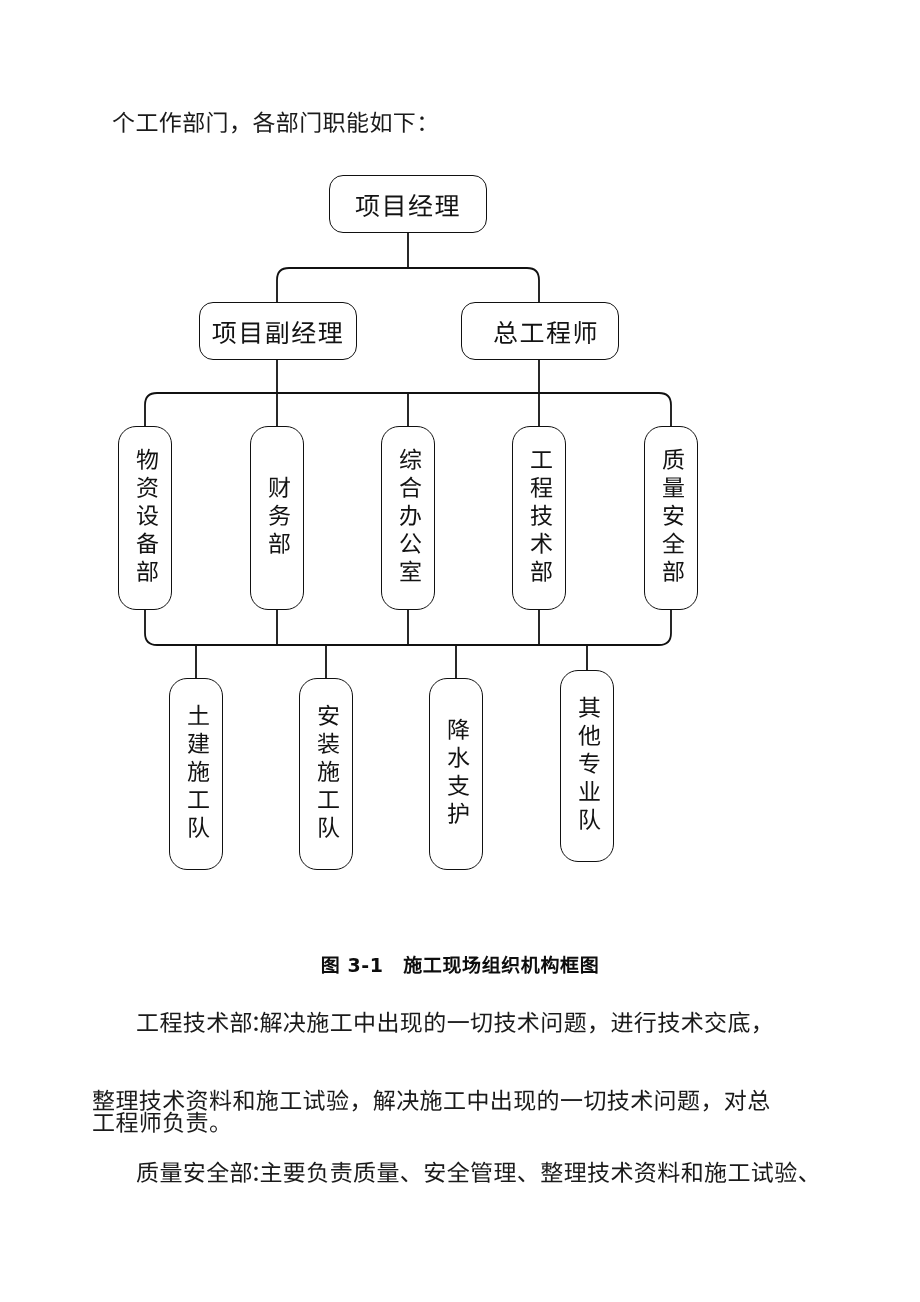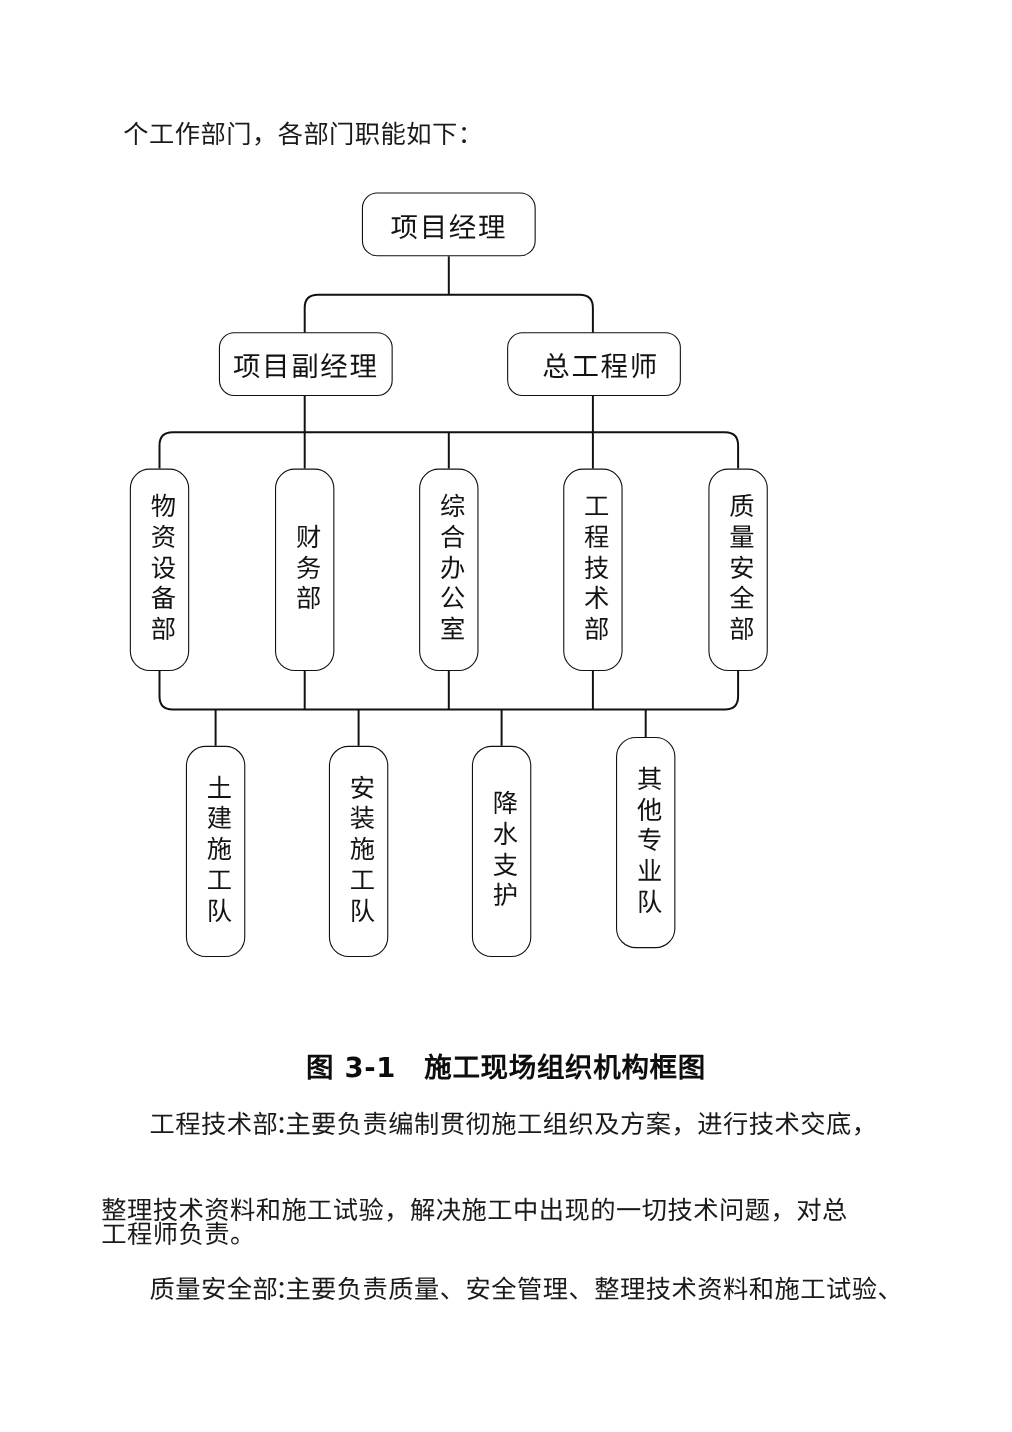--- a/index.html
+++ b/index.html
@@ -35,21 +35,21 @@
   .lead-line { left: 92px; top: 110px; margin-left: 20px; }
 
   .caption {
     position: absolute;
     left: 0;
     right: 0;
     top: 950px;
     text-align: center;
     font-family: "DejaVu Sans", "Liberation Sans", sans-serif;
     font-weight: bold;
-    font-size: 25px;
+    font-size: 19px;
     letter-spacing: 0.6px;
     color: #0d0d0d;
   }
 
   .body-line { left: 92px; }
   .body-line.indent { left: 136px; }
   .bl1 { top: 1010px; }
   .bl2 { top: 1060px; margin-top: 28px; }
   .bl3 { top: 1110px; }
   .bl4 { top: 1160px; }
@@ -179,21 +179,21 @@
     </div>
     <div class="node vert" style="left:560px; top:670px; width:54px; height:192px;">
       <span>其他专业队</span>
     </div>
 
   </div>
 
   <div class="caption">图 3-1　施工现场组织机构框图</div>
 
   <div class="text-line body-line indent bl1">
-    <span>工程技术部</span><span class="tight-colon">：</span><span>主要负责编制贯彻施工组织及方案，进行技术交底，</span>
+    <span>工程技术部</span><span class="tight-colon">：</span><span>解决施工中出现的一切技术问题，进行技术交底，</span>
   </div>
 
   <div class="text-line body-line bl2">整理技术资料和施工试验，解决施工中出现的一切技术问题，对总</div>
 
   <div class="text-line body-line bl3">工程师负责。</div>
 
   <div class="text-line body-line indent bl4">
     <span>质量安全部</span><span class="tight-colon">：</span><span>主要负责质量、安全管理、整理技术资料和施工试验、</span>
   </div>
 

